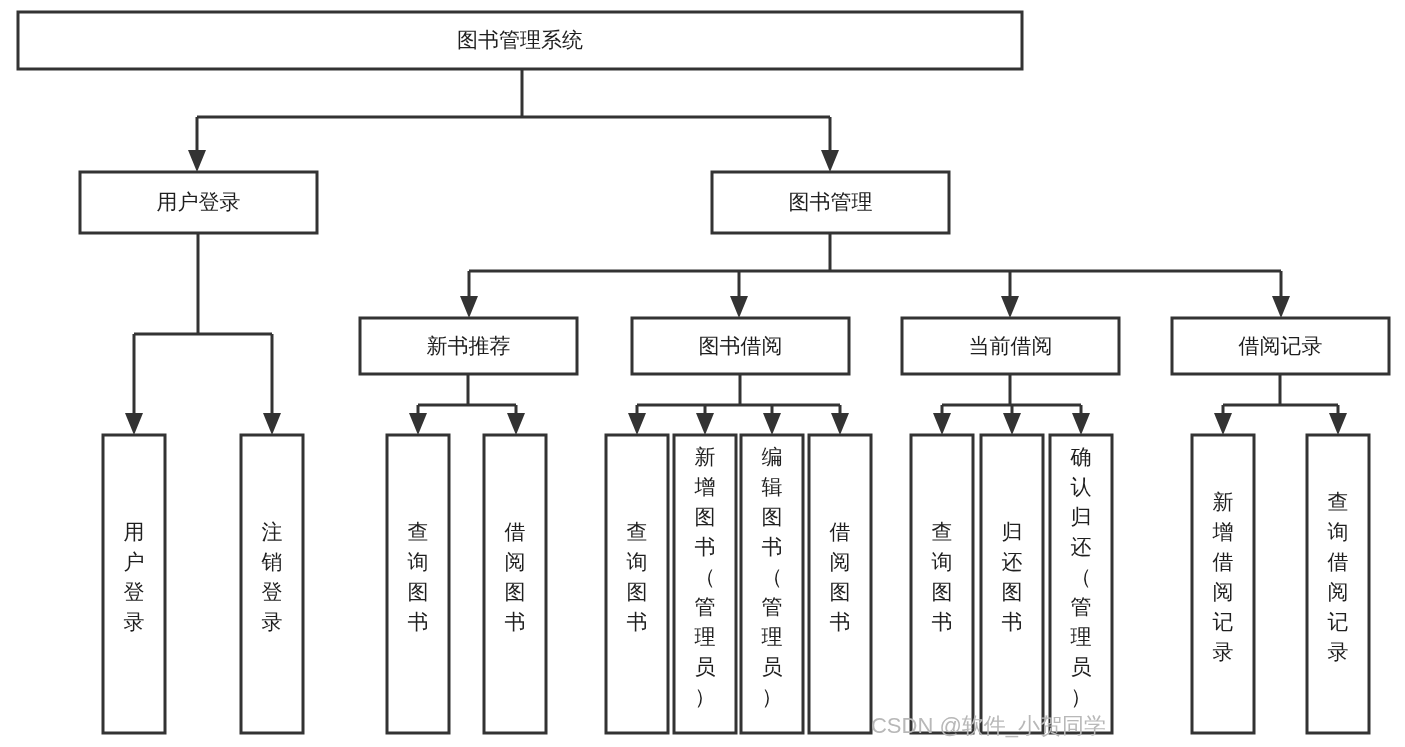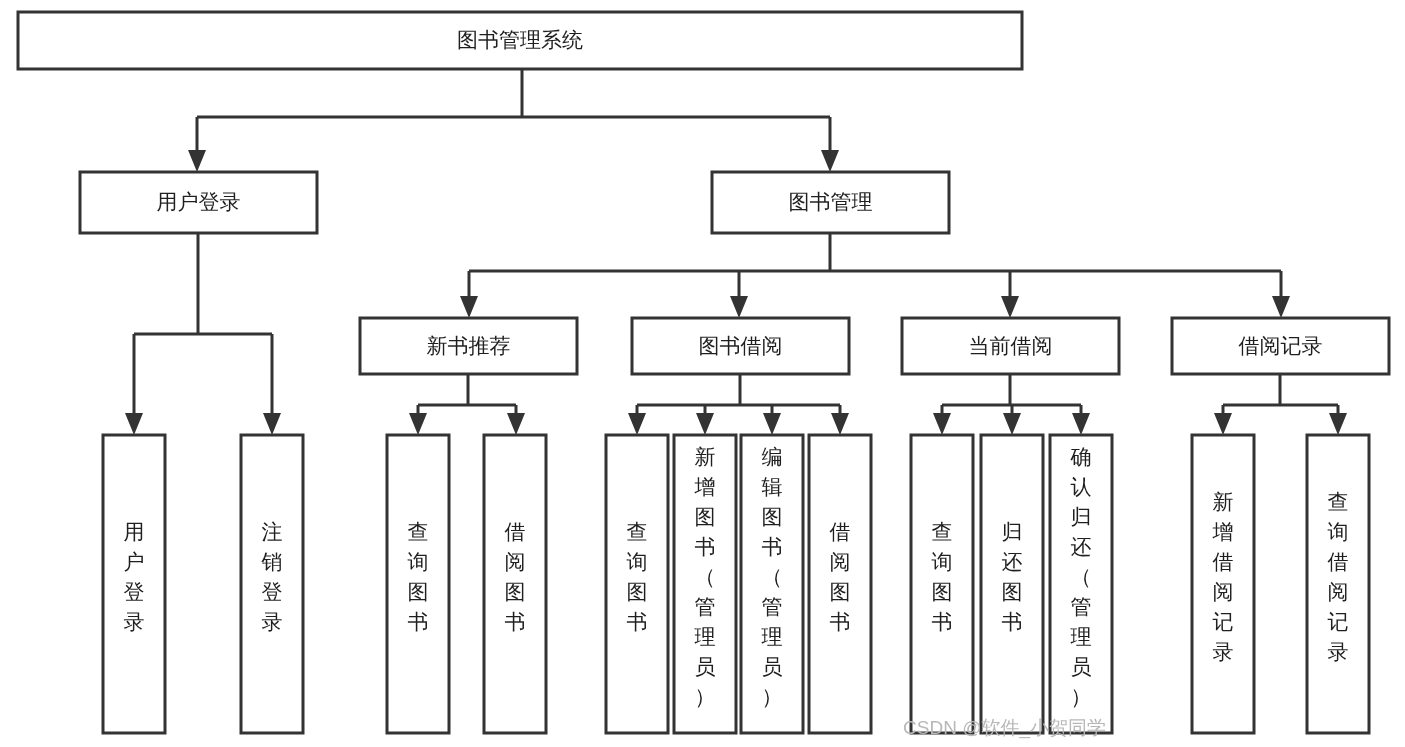--- a/index.html
+++ b/index.html
@@ -53,21 +53,21 @@
   }
   .arrow-head {
     fill: #333333;
     stroke: none;
   }
   .watermark {
     position: absolute;
     right: 8px;
     bottom: 6px;
     font-family: "Liberation Sans", "DejaVu Sans", sans-serif;
-    font-size: 19px;
+    font-size: 22px;
     color: #b8b8b8;
     white-space: nowrap;
     user-select: none;
     pointer-events: none;
   }
 </style>
 </head>
 <body>
 
 <div id="diagram-root">

